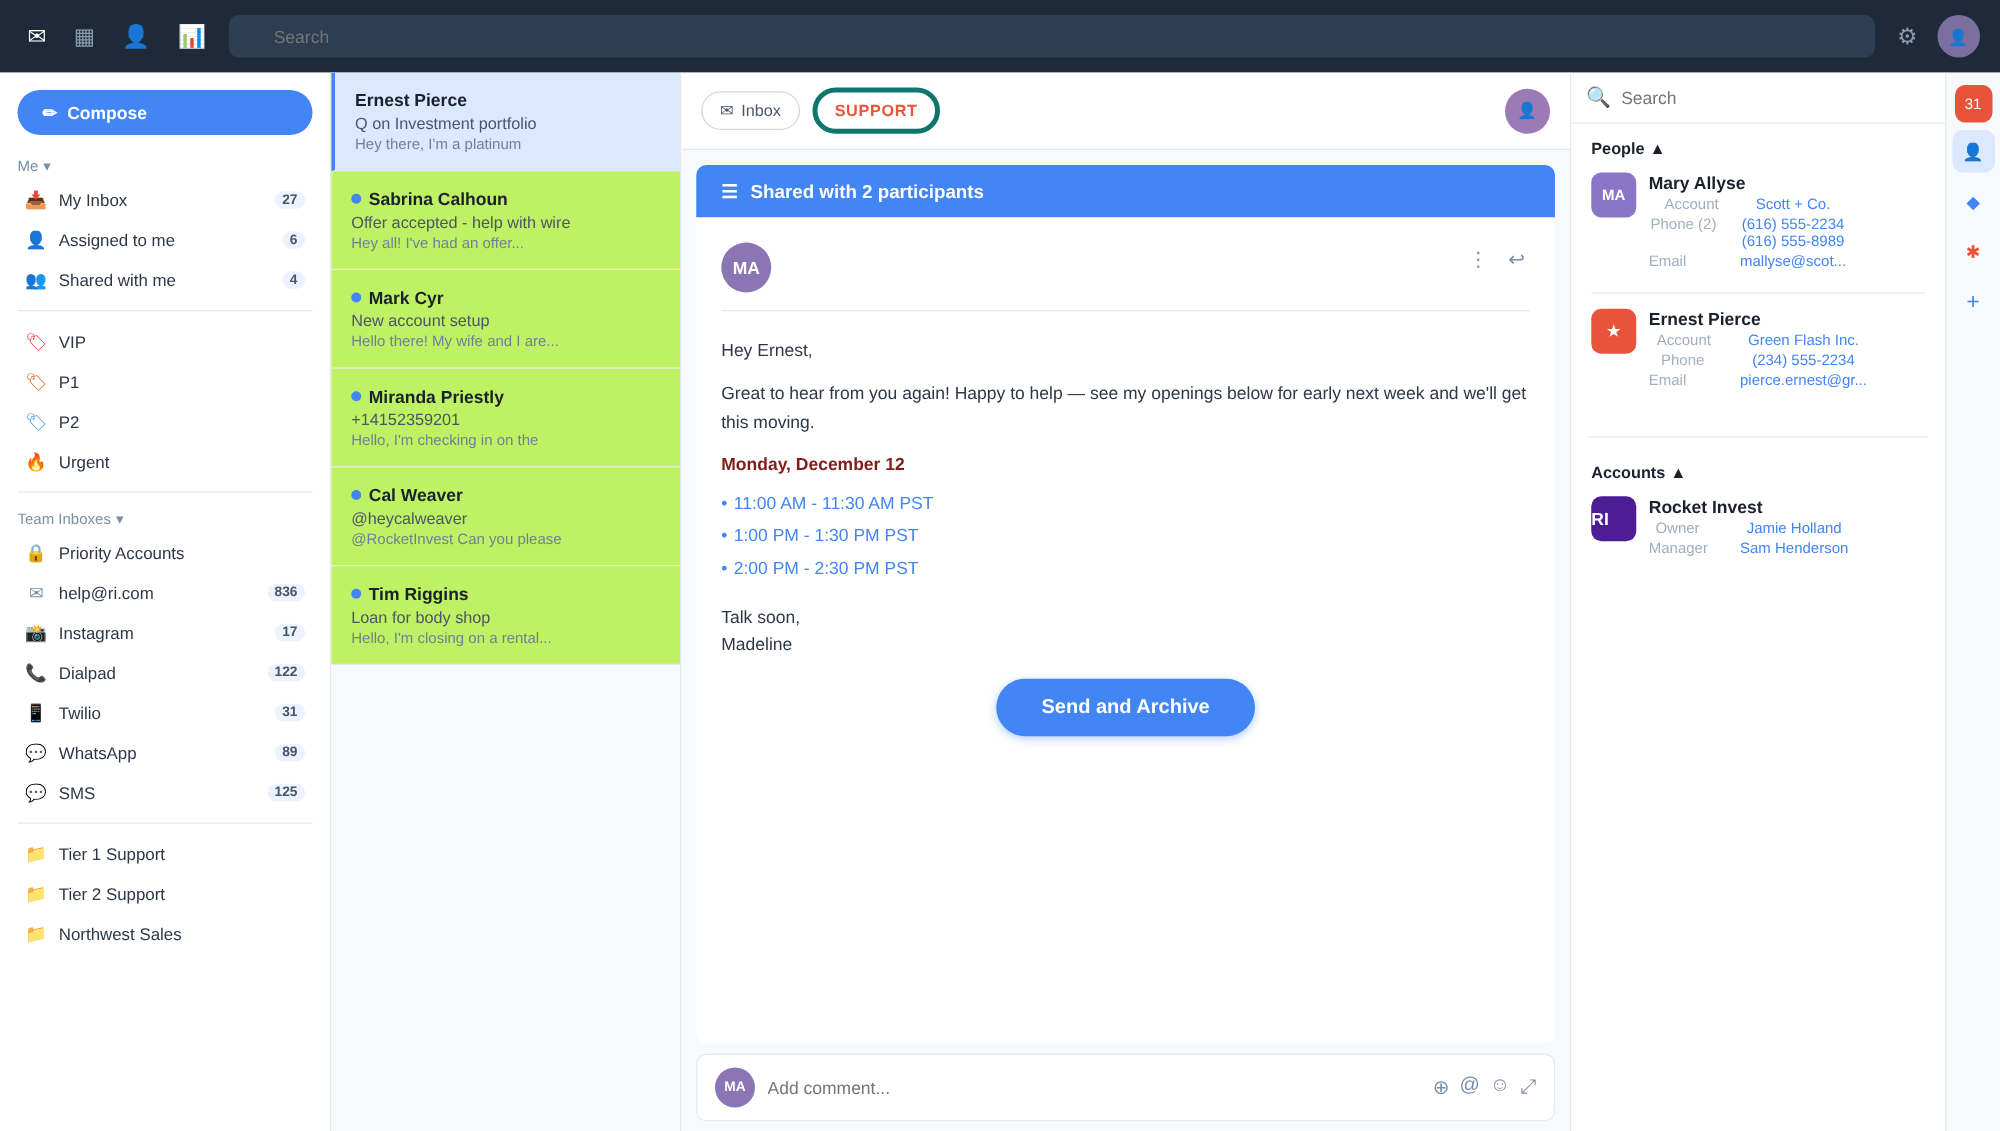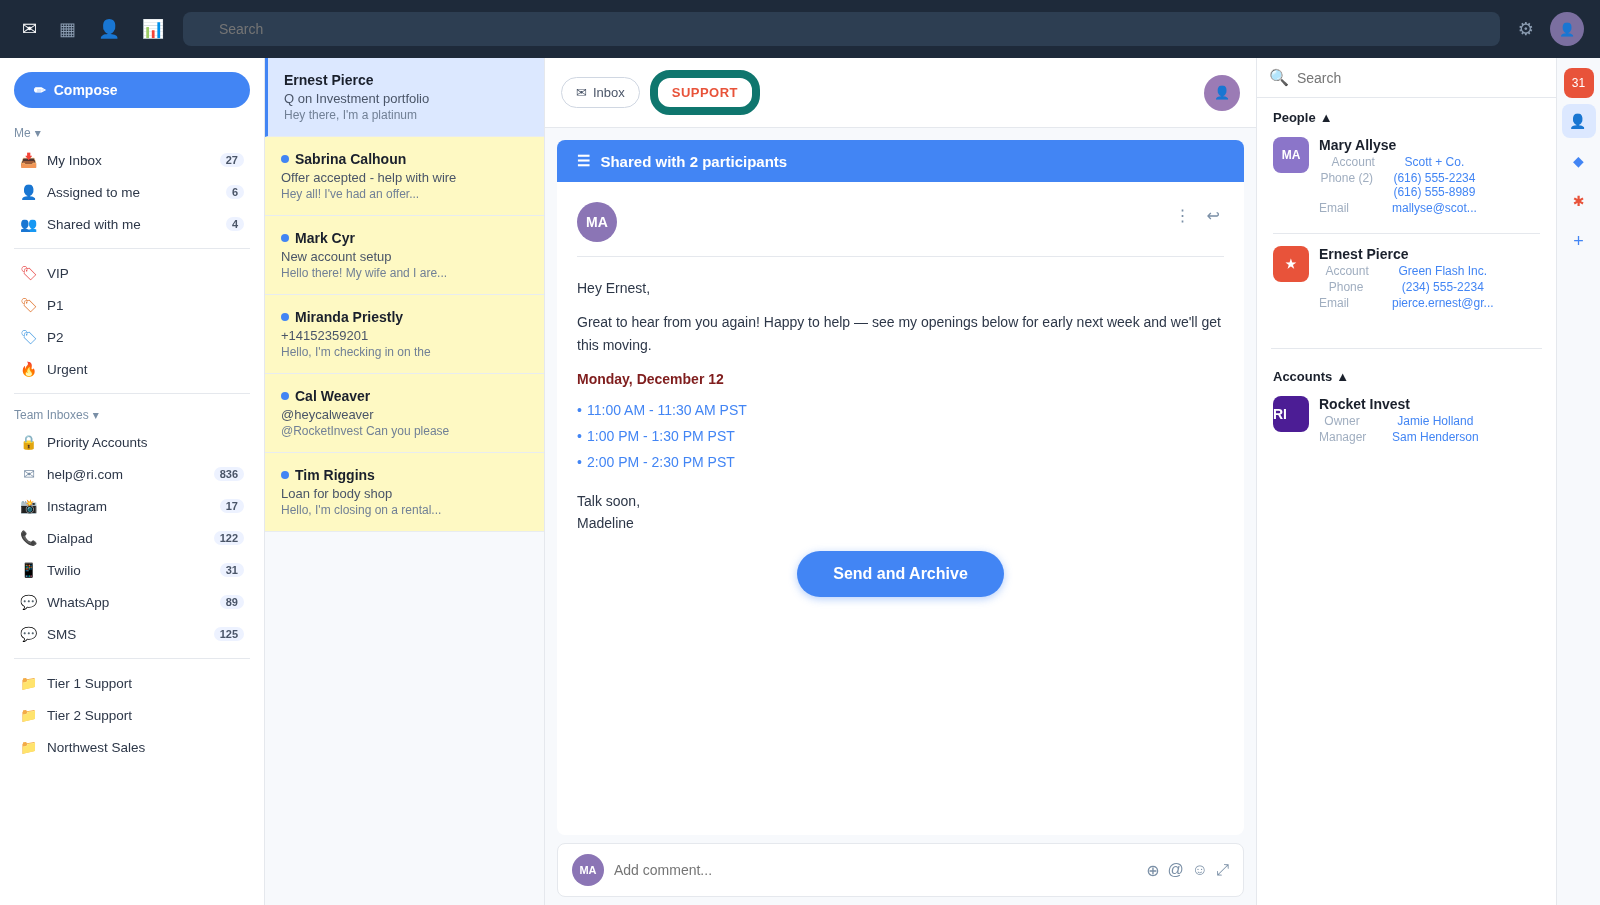--- a/index.html
+++ b/index.html
@@ -127,21 +127,21 @@
       border-right: 1px solid #e5e8ed;
       display: flex;
       flex-direction: column;
       overflow-y: auto;
       flex-shrink: 0;
     }
     .conv-item {
       padding: 14px 16px;
       border-bottom: 1px solid #e8ecf0;
       cursor: pointer;
-      background: #fef9c3;
+      background: #bef264;
     }
     .conv-item.active { background: #dce8ff; border-left: 3px solid #4285f4; }
     .conv-item-name { font-weight: 700; font-size: 14px; color: #1a202c; margin-bottom: 3px; display: flex; align-items: center; gap: 6px; }
     .conv-item-subject { font-size: 13px; color: #4a5568; margin-bottom: 2px; }
     .conv-item-preview { font-size: 12px; color: #718096; white-space: nowrap; overflow: hidden; text-overflow: ellipsis; }
     .unread-dot { width: 8px; height: 8px; background: #4285f4; border-radius: 50%; flex-shrink: 0; }
 
     
     .main-content {
       flex: 1;
@@ -165,21 +165,21 @@
       padding: 7px 14px;
       border: 1px solid #d0d7e2;
       border-radius: 20px;
       font-size: 13px;
       color: #4a5568;
       cursor: pointer;
       background: #fff;
     }
     .support-tab {
       padding: 7px 14px;
-      border: 8px solid #0f766e;
+      border: 4px solid #0f766e;
       border-radius: 20px;
       font-size: 13px;
       font-weight: 700;
       color: #e8533a;
       cursor: pointer;
       background: #fff;
       letter-spacing: 0.5px;
     }
     .conv-avatar-header {
       width: 36px;

